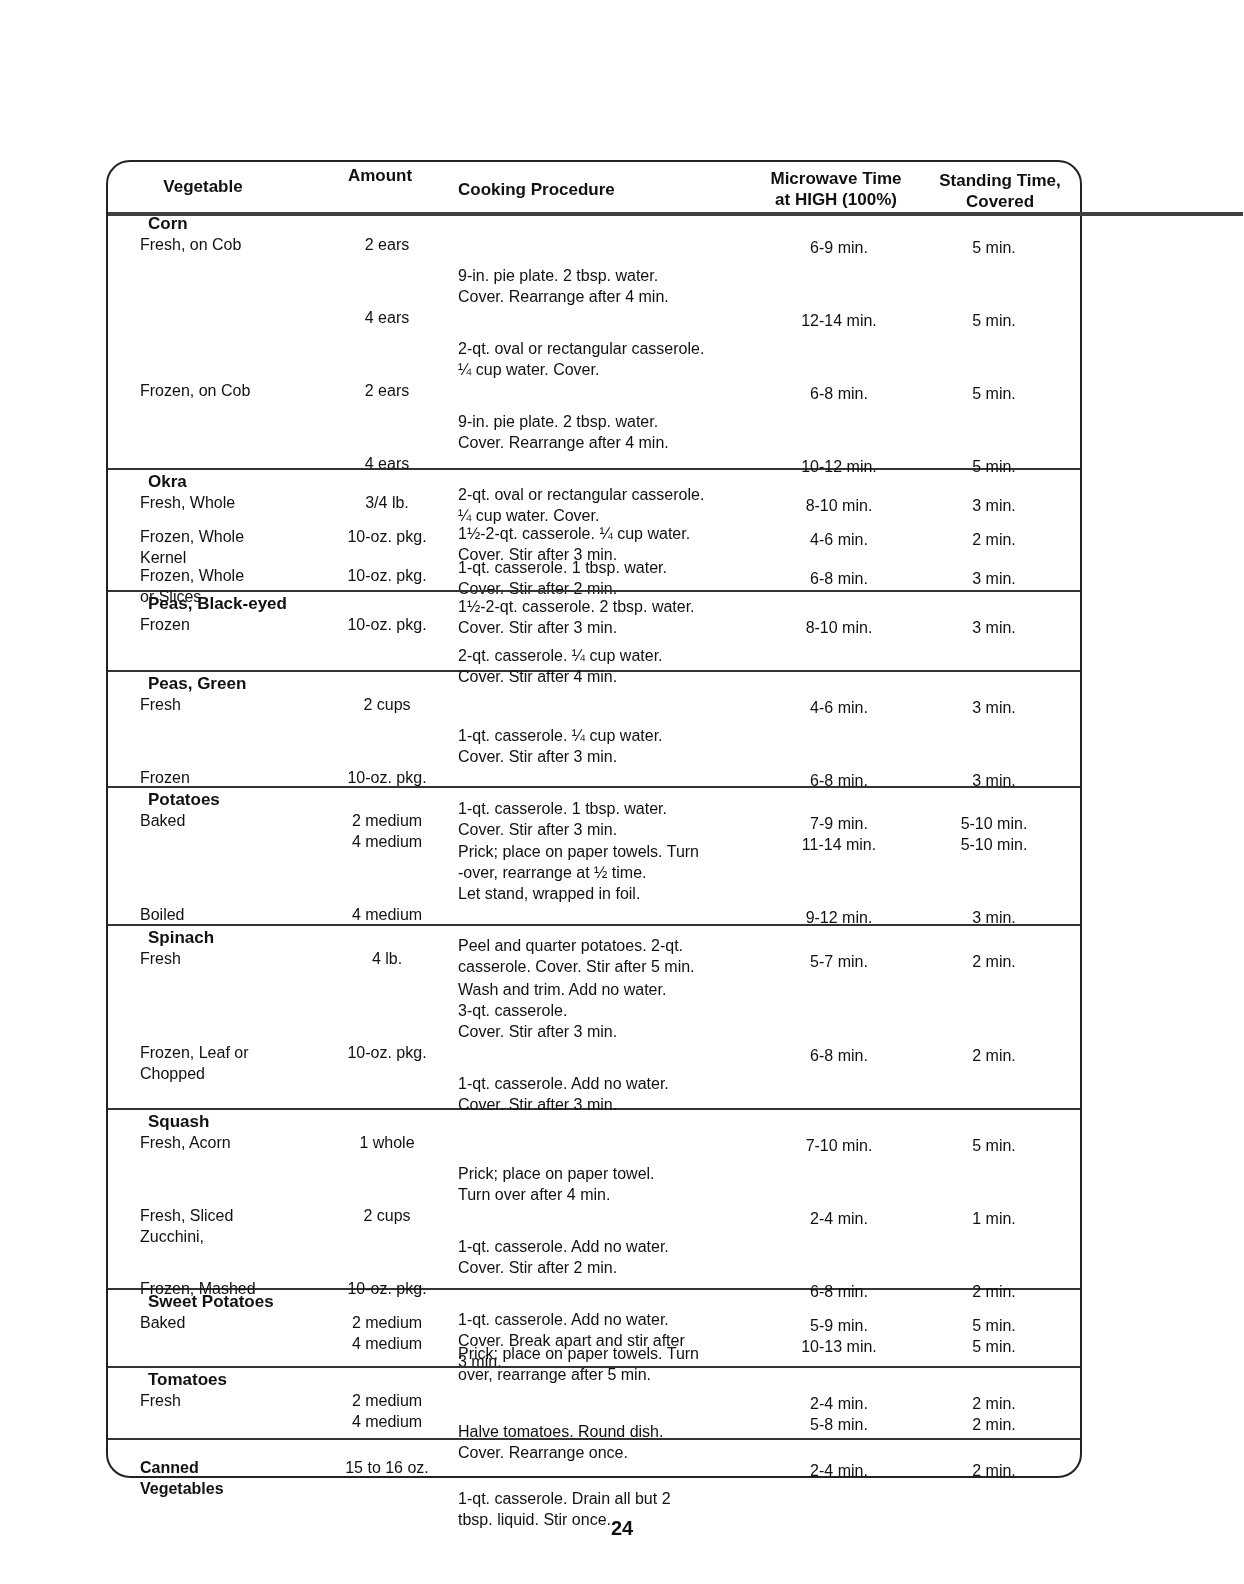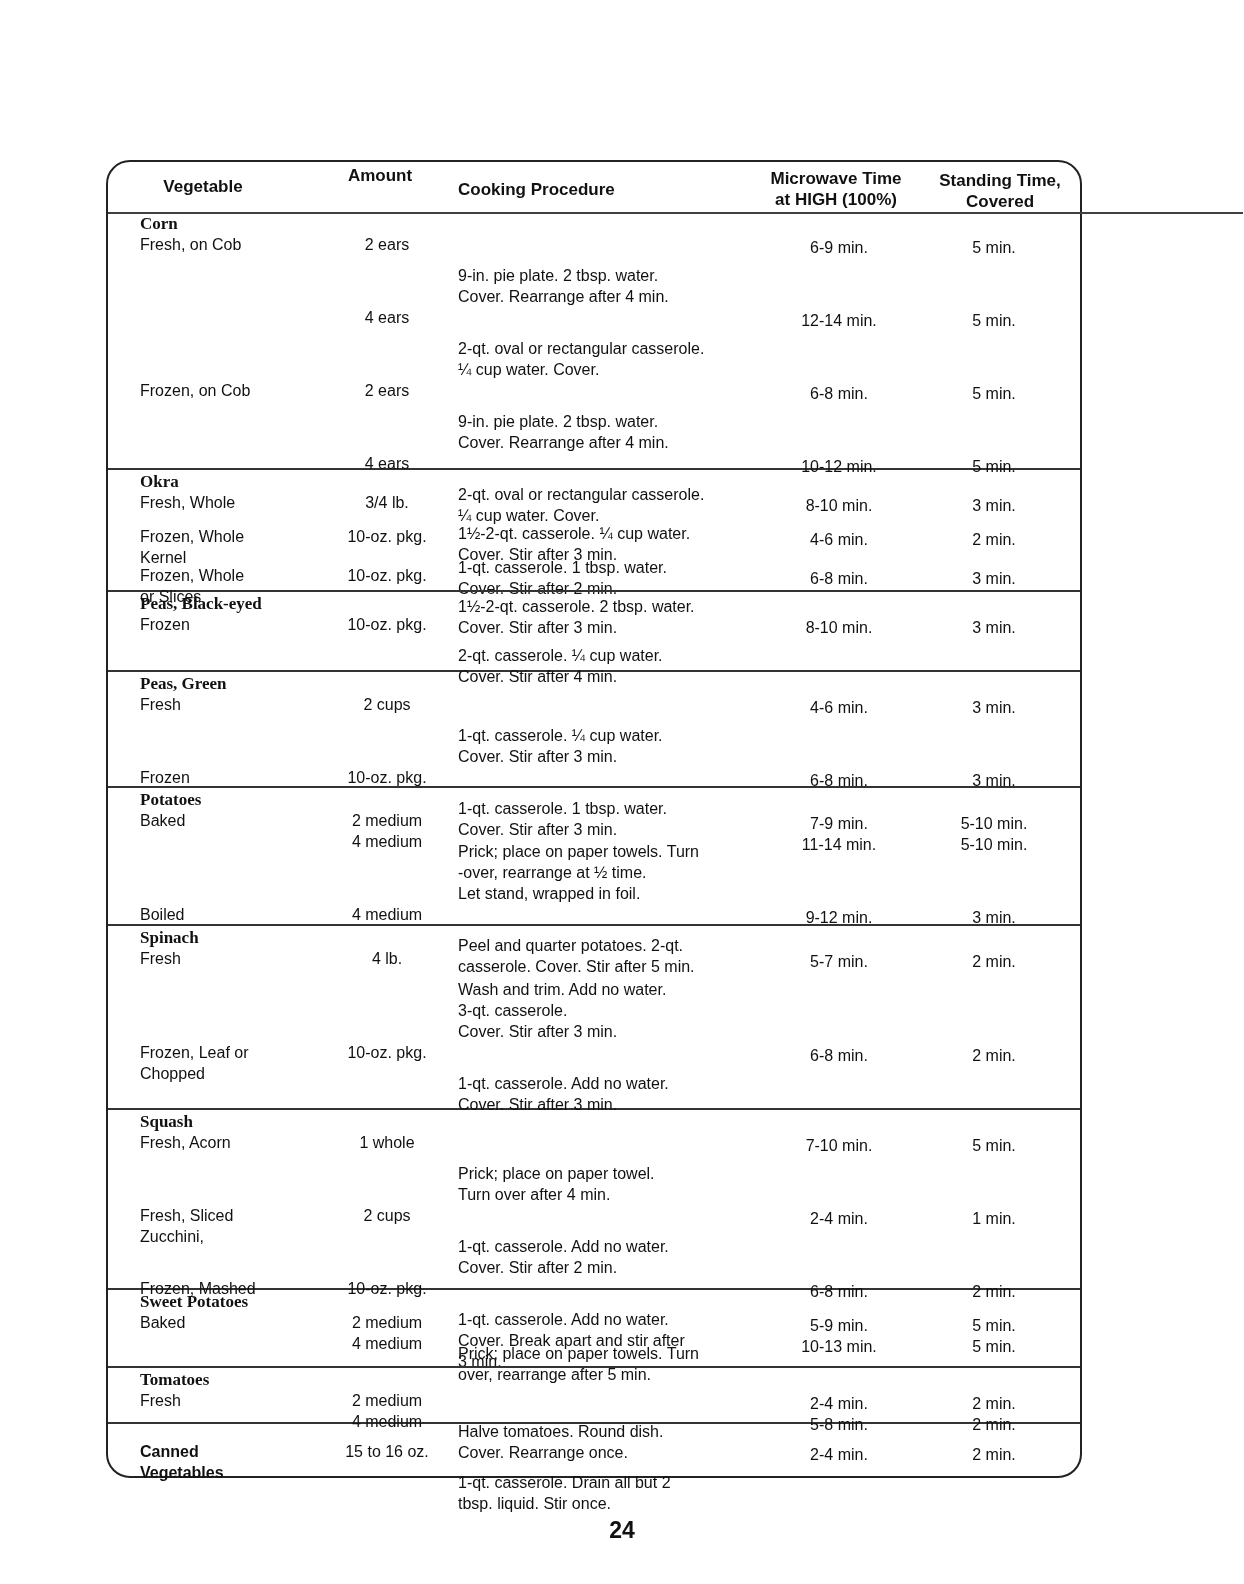--- a/index.html
+++ b/index.html
@@ -6,44 +6,44 @@
     body {
       width: 1244px; height: 1584px; position: relative; overflow: hidden;
       font-family: "Liberation Sans", sans-serif; color: #111111;
     }
     .frame {
       position: absolute; left: 106px; top: 160px; width: 976px; height: 1318px;
       border: 2px solid #222; border-radius: 24px; box-sizing: border-box;
     }
     .hdr {
       position: absolute; left: 108px; top: 162px; width: 1135px; height: 50px;
-      border-bottom: 2px solid #404040;
+      border-bottom: 4px solid #404040;
     }
     .hdr div {
       position: absolute; font-weight: bold; font-size: 17px; text-align: center; line-height: 21px;
     }
     .h-veg { left: 0; width: 190px; top: 14px; }
     .h-amt { left: 222px; width: 100px; top: 3px; }
     .h-proc { left: 350px; width: 250px; top: 17px; text-align: left !important; }
     .h-mw { left: 648px; width: 160px; top: 6px; }
     .h-st { left: 812px; width: 160px; top: 8px; }
 
     .sections { position: absolute; left: 108px; top: 212px; width: 972px; }
     .section { position: relative; border-bottom: 2px solid #333; }
     .section:last-child { border-bottom: none; }
-    .sec-title { font-weight: bold; font-size: 17px; line-height: 21px; padding-left: 32px; padding-top: 1px; font-family: Liberation Serif, serif; }
+    .sec-title { font-weight: bold; font-size: 17px; line-height: 21px; padding-left: 40px; padding-top: 1px; }
     .row { display: flex; font-size: 16px; line-height: 21px; }
     .c-veg { width: 220px; padding-left: 32px; box-sizing: border-box; white-space: pre-line; }
     .c-amt { width: 118px; text-align: center; white-space: pre-line; }
     .c-proc { width: 318px; padding-left: 12px; box-sizing: border-box; white-space: pre-line; margin-top: 31px; }
     .c-mw { width: 150px; text-align: center; white-space: pre-line; padding-top: 3px; }
     .c-st { width: 160px; text-align: center; white-space: pre-line; padding-top: 3px; }
     .page-num {
       position: absolute; left: 0; width: 1244px; top: 1517px; text-align: center;
-      font-weight: bold; font-size: 23px;
+      font-weight: bold; font-size: 20px;
     }
   </style>
 </head>
 <body>
 
 <div class="frame"></div>
 
 <div class="hdr">
   <div class="h-veg">Vegetable</div>
   <div class="h-amt">Amount</div>
@@ -229,21 +229,21 @@
         <div class="c-amt">2 medium
 4 medium</div>
         <div class="c-proc">Prick; place on paper towels. Turn
 over, rearrange after 5 min.</div>
         <div class="c-mw">5-9 min.
 10-13 min.</div>
         <div class="c-st">5 min.
 5 min.</div>
       </div>
     </div>
-    <div class="section" style="height: 56px; box-sizing: border-box;">
+    <div class="section" style="height: 72px; box-sizing: border-box;">
       <div class="sec-title">Tomatoes</div>
       <div class="row">
         <div class="c-veg">Fresh</div>
         <div class="c-amt">2 medium
 4 medium</div>
         <div class="c-proc">Halve tomatoes. Round dish.
 Cover. Rearrange once.</div>
         <div class="c-mw">2-4 min.
 5-8 min.</div>
         <div class="c-st">2 min.

